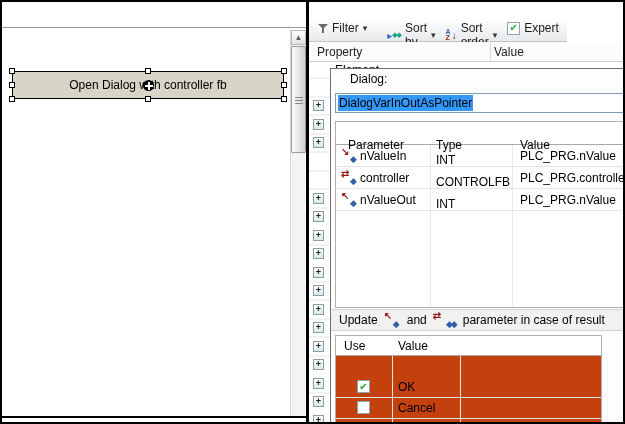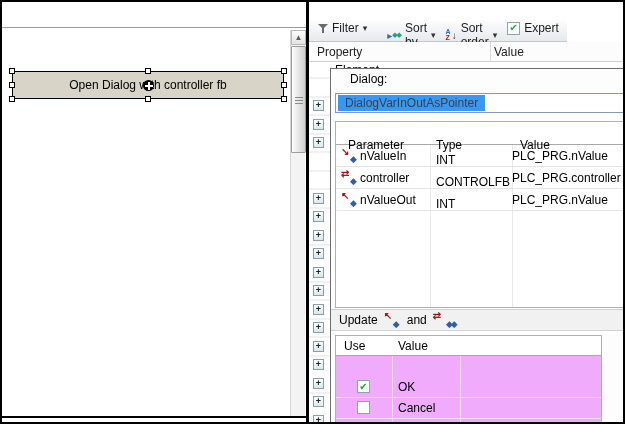--- a/index.html
+++ b/index.html
@@ -98,46 +98,46 @@
   .plusbox { position:absolute; left:4px; width:11px; height:11px; border:1px solid #87a1aa;
           background:linear-gradient(#ffffff,#d9e8ea); font-size:9px; line-height:9px; font-weight:bold;
           display:flex; align-items:center; justify-content:center; color:#222; cursor:pointer; }
 
   
   .popup { position:absolute; left:330px; top:68px; width:295px; height:356px; background:#fdfdfd;
           border-left:1px solid #6e6e6e; border-top:1px solid #6e6e6e; z-index:10; }
   .popup .dlg-label { position:absolute; left:6px; top:3px;margin-left:13px; }
   .dlg-input { position:absolute; left:4px; top:24px; width:289px; height:20px; background:#fff;
           border:1px solid #7f9db9; display:flex; align-items:center; padding-left:2px; cursor:text; }
-  .dlg-input .seltext { background:#3399ff; color:#404040; padding:1px 7px; }
+  .dlg-input .seltext { background:#3399ff; color:#000000; padding:1px 1px; }
 
   .ptable { position:absolute; left:4px; top:52px; width:291px; height:187px; background:#fff; border:1px solid #b0b0b0; }
   .ptable .vline { position:absolute; top:0; width:1px; height:100%; background:#e8e8e8; }
   .ptable .vline.v1 { left:94px; } .ptable .vline.v2 { left:176px; }
   .pt-head { position:absolute; left:0; top:0; width:100%; height:23px; border-bottom:1px solid #a8a8a8; background:#fff; }
   .pt-head span { position:absolute; top:16px; }
   .pt-head .h1 { left:12px; } .pt-head .h2 { left:100px; } .pt-head .h3 { left:184px; }
   .pt-row { position:absolute; left:0; width:100%; height:22px; border-bottom:1px solid #e4e4e4; cursor:default; }
   .pt-row .nm { position:absolute; left:24px; top:4px; }
   .pt-row .ty { position:absolute; left:100px; top:8px; }
-  .pt-row .va { position:absolute; left:176px; top:4px; }
+  .pt-row .va { position:absolute; left:184px; top:4px; }
   .picon { position:absolute; left:6px; top:4px; width:15px; height:13px; }
   .picon .arr { position:absolute; left:-1px; top:-3px; font-size:10px; color:#9b1c1c; font-weight:bold; }
   .picon .dmd { position:absolute; right:0; bottom:-2px; font-size:9px; color:#2f5fa8; }
 
   .update-strip { position:absolute; left:0px; top:240px; width:295px; height:22px; background:#f1f1f1;
           border-top:1px solid #d2d2d2; border-bottom:1px solid #d2d2d2;
           display:flex; align-items:center; gap:7px; padding-left:8px; }
   .uicon { position:relative; width:15px; height:12px; }
   .uicon .arr { position:absolute; left:-1px; top:-4px; font-size:10px; color:#9b1c1c; font-weight:bold; }
   .uicon .dmd { position:absolute; right:0; bottom:-3px; font-size:9px; color:#2f5fa8; }
   .uicon.dbl { width:22px; }
   .uicon.dbl .dmd { letter-spacing:-2px; }
 
-  .utable { position:absolute; left:4px; top:266px; width:267px; height:90px; background:#f0abfc; border:1px solid #b0b0b0; }
+  .utable { position:absolute; left:4px; top:266px; width:267px; height:90px; background:#c2410c; border:1px solid #b0b0b0; }
   .utable .vline { position:absolute; top:0; width:1px; height:100%; background:#e8e8e8; }
   .utable .vline.v1 { left:56px; } .utable .vline.v2 { left:124px; }
   .ut-head { position:absolute; left:0; top:0; width:100%; height:20px; border-bottom:1px solid #a8a8a8; background:#fff; }
   .ut-head .h1 { position:absolute; left:8px; top:3px; } .ut-head .h2 { position:absolute; left:62px; top:3px; }
   .ut-row { position:absolute; left:0; width:100%; height:21px; border-bottom:1px solid #e4e4e4; }
   .ut-row .ucbx { position:absolute; left:21px; top:3px; }
   .ut-row .val { position:absolute; left:62px; top:3px; }
 </style>
 </head>
 <body>
@@ -286,20 +286,21 @@
       <span>Update</span>
       <span class="uicon">
         <span class="arr">↖</span>
           <span class="dmd">◆</span>
       </span>
       <span>and</span>
       <span class="uicon dbl">
         <span class="arr">⇄</span>
           <span class="dmd">◆◆</span>
       </span>
+      <span>parameter in case of result</span>
     </div>
 
     <div class="utable">
       <div class="vline v1"></div>
         <div class="vline v2"></div>
       <div class="ut-head">
         <span class="h1">Use</span>
         <span class="h2">Value</span>
       </div>
       <div class="ut-row" style="top:41px">

